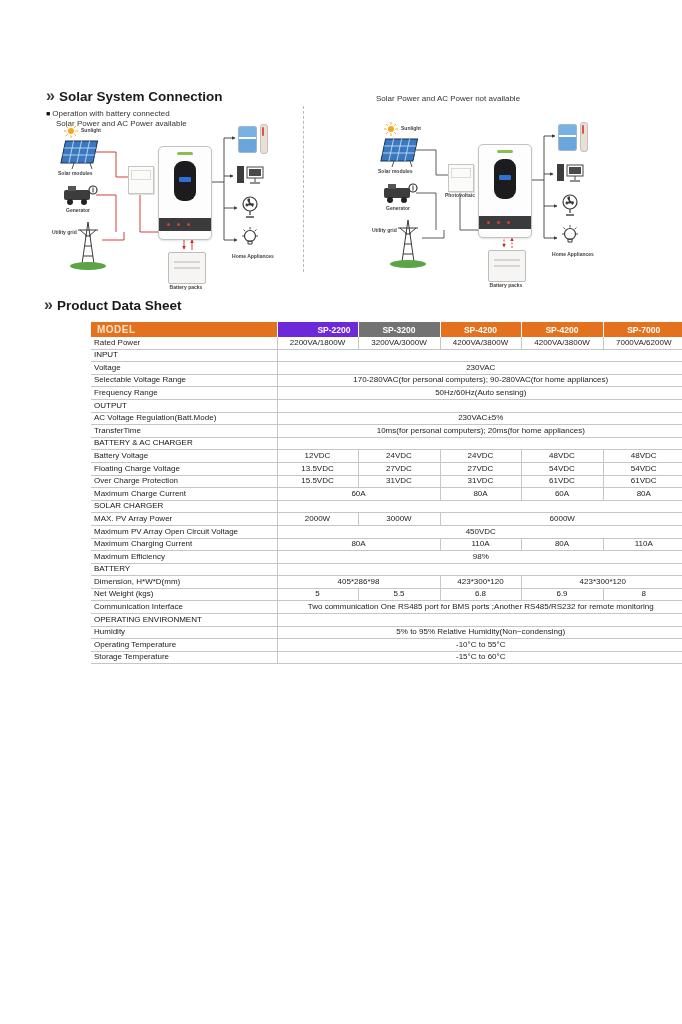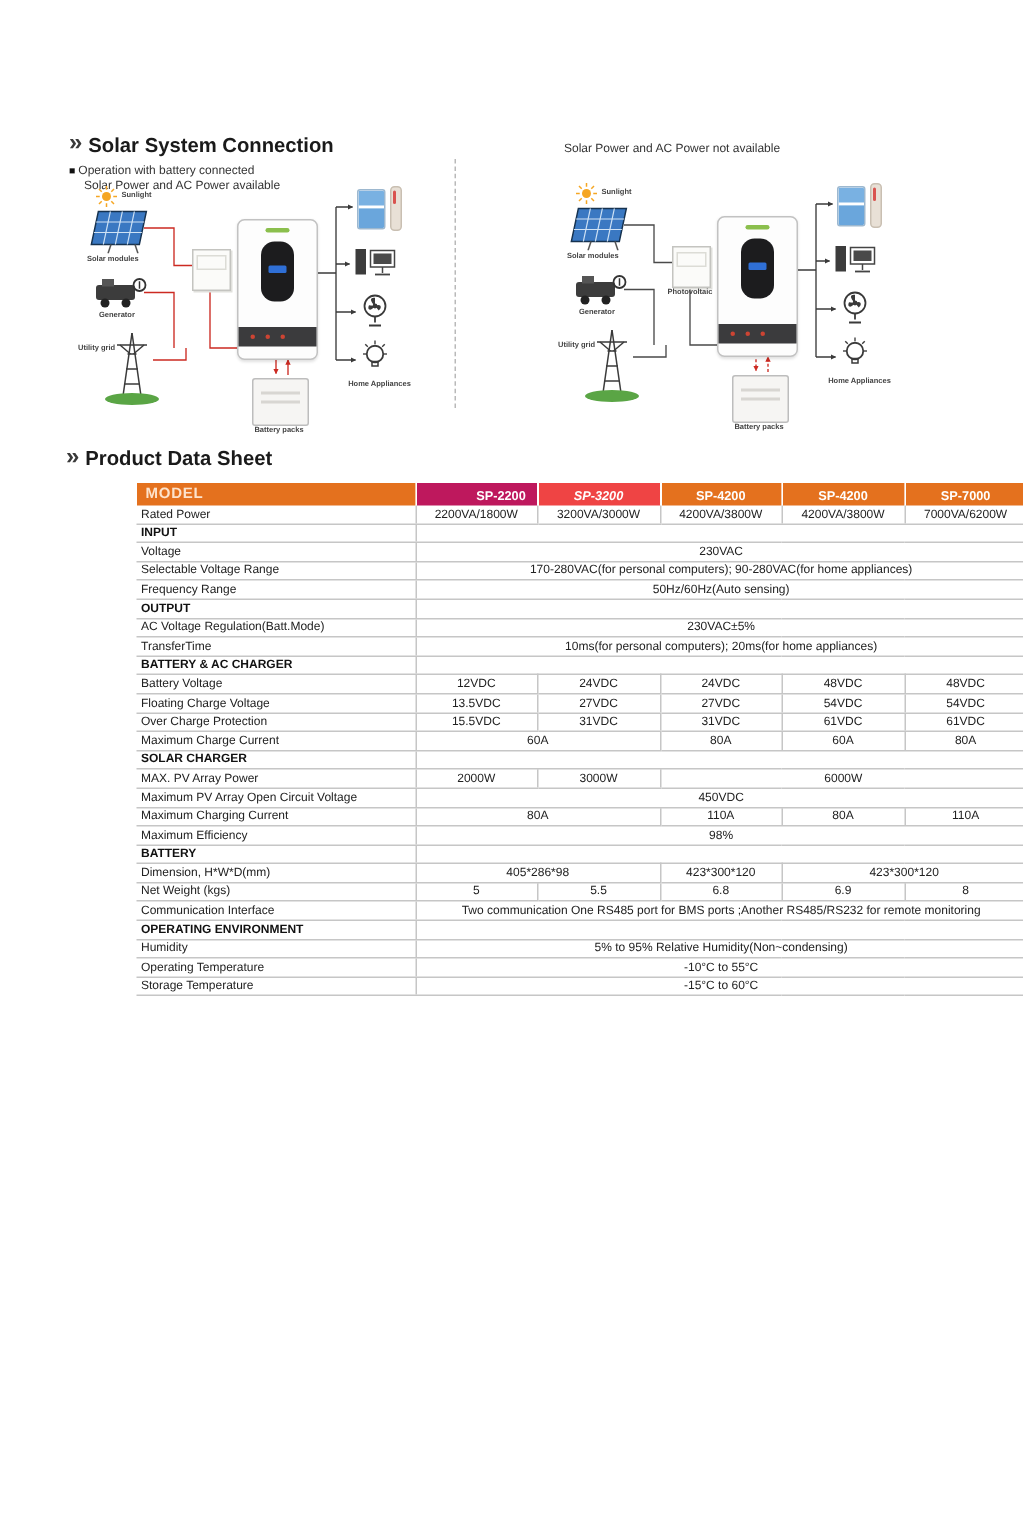--- a/index.html
+++ b/index.html
@@ -47,21 +47,21 @@
   
   #spec-table{position:absolute;border-collapse:collapse;table-layout:fixed;width:593px;font-size:8px;margin-left:47px;}
   #spec-table th{height:15px;font-size:8.5px;font-weight:bold;color:#fff;text-align:center;
                  padding:0 3px;overflow:hidden;white-space:nowrap;}
   #spec-table th.model{text-align:left;padding-left:6px;font-size:10px;letter-spacing:.5px;color:#fde3cc;}
   #spec-table th + th{border-left:1px solid rgba(255,255,255,.55);}
   #spec-table td{height:11.6px;padding:0 3px;line-height:1.05;color:#222;
                  border-bottom:1px solid #c6c6c6;overflow:hidden;white-space:nowrap;}
   #spec-table td.label{text-align:left;}
   #spec-table td.val{text-align:center;border-left:1px solid #c6c6c6;}
-  #spec-table td.section-label{font-weight:bold;color:#111;}
+  #spec-table td.section-label{font-weight:normal;color:#111;}
 </style>
 </head>
 <body>
 
 <div id="page">
 
   <div class="heading" style="left:46px;top:88px;">
     <span class="chev">»</span>
     <span class="htxt">Solar System Connection</span>
   </div>
@@ -360,22 +360,22 @@
       <col style="width:186px">
         <col style="width:81px">
         <col style="width:82px">
         <col style="width:81px">
         <col style="width:82px">
         <col style="width:81px">
     </colgroup>
     <thead>
       <tr>
         <th class="model" style="background: rgb(228, 113, 30);">MODEL</th>
-        <th style="background: #be185d; padding-left: 36px;">SP-2200</th>
-        <th style="background: #ef4444; font-style: italic;">SP-3200</th>
+        <th style="background: #6d28d9; padding-left: 36px;">SP-2200</th>
+        <th style="background: #737373;">SP-3200</th>
         <th style="background: rgb(228, 113, 30);">SP-4200</th>
         <th style="background: rgb(228, 113, 30);">SP-4200</th>
         <th style="background: rgb(228, 113, 30);">SP-7000</th>
       </tr>
     </thead>
     <tbody>
         <tr>
           <td class="label">Rated Power</td>
           <td class="val">2200VA/1800W</td>
           <td class="val">3200VA/3000W</td>

